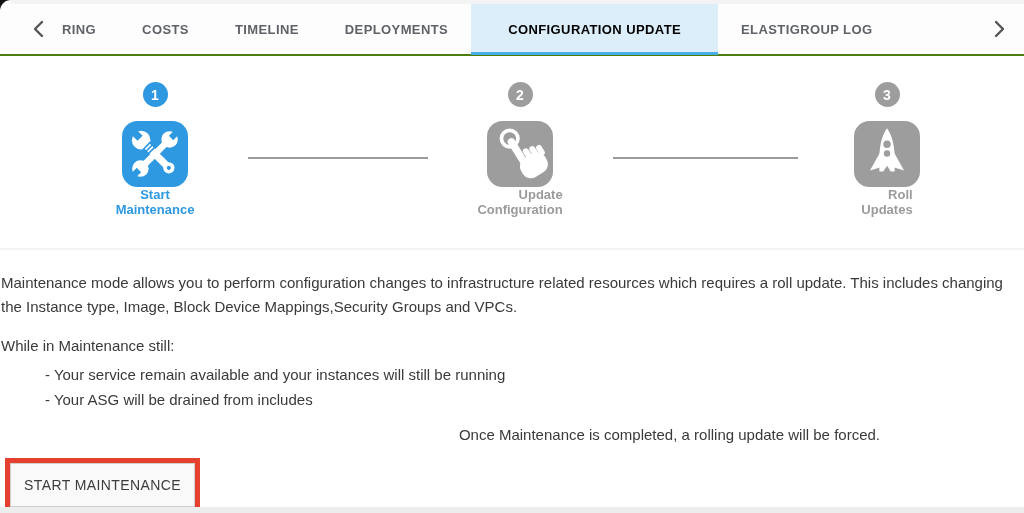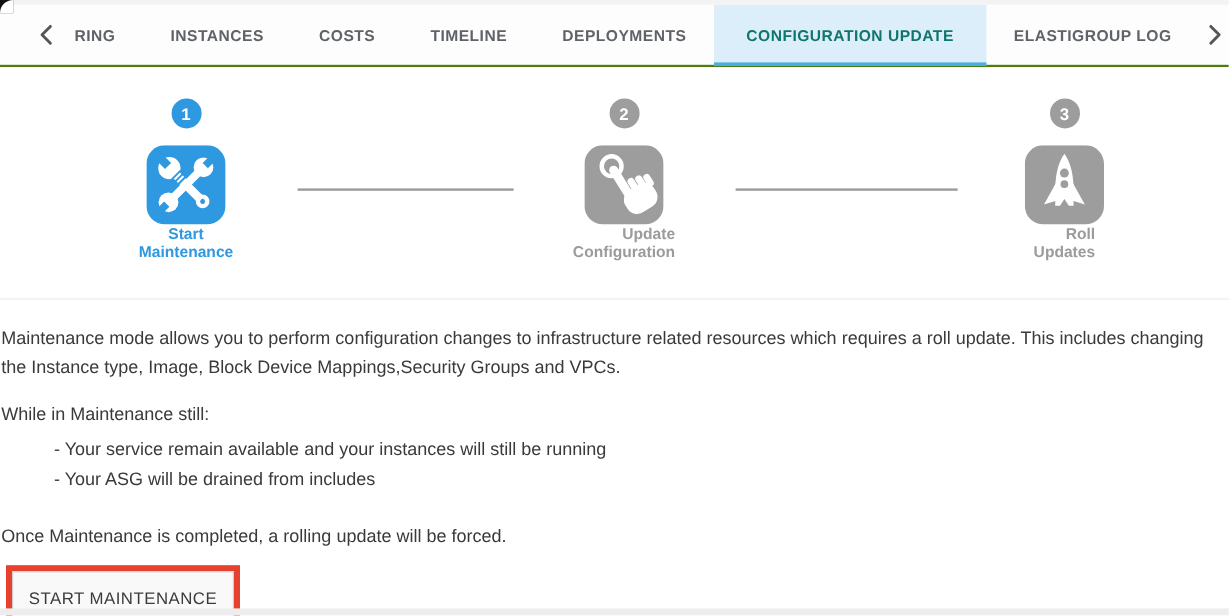--- a/index.html
+++ b/index.html
@@ -15,21 +15,21 @@
   
   .tabbar { position:absolute; top:4px; left:0; width:1024px; height:52px;
             display:flex; align-items:stretch; background:#fdfdfd;
             border-bottom:2px solid #4d7c0f; padding-left:26px; }
   .nav-chevron { display:flex; align-items:center; padding:0 6px; cursor:pointer; }
   .nav-chevron svg { display:block; }
   .tab { display:flex; align-items:center; padding:0 23px; font-size:13px; font-weight:700;
          letter-spacing:.4px; color:#5f6368; text-transform:uppercase; white-space:nowrap;
          cursor:pointer; position:relative; }
   .tab.partial { padding-left:10px; }
-  .tab.active { background:#dceef9; color:#0f766e; padding:0 27px; }
+  .tab.active { background:#dceef9; color:#000000; padding:0 37px; }
   .tab.active::after { content:''; position:absolute; left:0; right:0; bottom:-1px; height:3px;
                        background:#4aaee6; }
   .chevron-right-wrap { margin-left:auto; margin-right:12px; }
 
   
   .wizard { position:absolute; top:56px; left:0; width:1024px; height:194px;
             border-bottom:2px solid #f4f4f4; background:#fff; }
   .step { position:absolute; top:26px; width:130px; display:flex; flex-direction:column;
           align-items:center; }
   .step-1 { left:90px; } .step-2 { left:455px; } .step-3 { left:822px; }
@@ -46,21 +46,21 @@
   .connector-1 { left:248px; width:180px; }
   .connector-2 { left:613px; width:185px; }
 
   
   .content { position:absolute; top:250px; left:0; width:880px; padding-left:1px;
              color:#3a3a3a; font-size:15px; }
   .para1 { margin-top:21px; line-height:24px; width:1004px; }
   .while-line { margin-top:17px; line-height:20px; }
   .bullets { margin-top:6px; }
   .bullet { padding-left:44px; line-height:25px; }
-  .once-line { margin-top:26px; line-height:20px; }
+  .once-line { margin-top:13px; line-height:20px;text-align:right; }
 
   .annotation-box { display:inline-block; margin-top:13px; margin-left:4px;
                     border:5px solid #e6402f; font-size:0; }
   .start-btn { display:inline-block; background:#f9f9f9; border:1px solid #cfcfcf;
                color:#3c3c3c; font-family:"Liberation Sans", sans-serif; font-size:14px;
                font-weight:400; letter-spacing:.4px; padding:13px 13px; cursor:pointer;
                white-space:nowrap; }
 
   .bottom-strip { position:absolute; bottom:0; left:0; width:1024px; height:6px; background:#ededed; }
 </style>
@@ -71,21 +71,20 @@
 
   <div class="top-strip"></div>
 
   <div class="tabbar">
     <div class="nav-chevron">
       <svg width="14" height="18" viewBox="0 0 14 18">
           <polyline points="10,2 3,9 10,16" fill="none" stroke="#555" stroke-width="2.4" stroke-linecap="round" stroke-linejoin="round"></polyline>
         </svg>
     </div>
     <div class="tab partial">RING</div>
-    <div class="tab">INSTANCES</div>
     <div class="tab">COSTS</div>
     <div class="tab">TIMELINE</div>
     <div class="tab">DEPLOYMENTS</div>
     <div class="tab active">CONFIGURATION UPDATE</div>
     <div class="tab">ELASTIGROUP LOG</div>
     <div class="nav-chevron chevron-right-wrap">
       <svg width="14" height="18" viewBox="0 0 14 18">
           <polyline points="4,2 11,9 4,16" fill="none" stroke="#555" stroke-width="2.4" stroke-linecap="round" stroke-linejoin="round"></polyline>
         </svg>
     </div>

